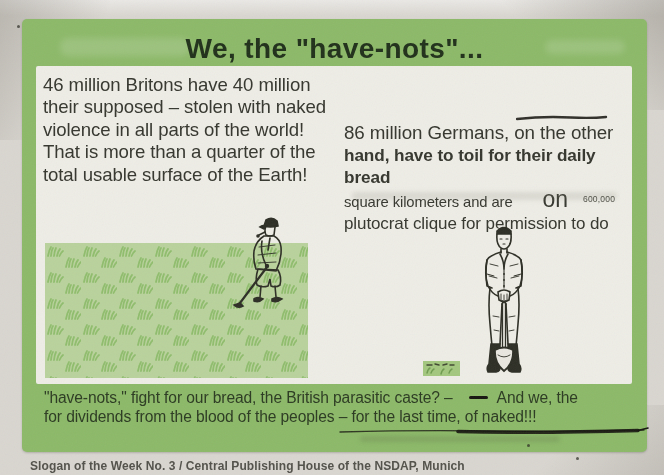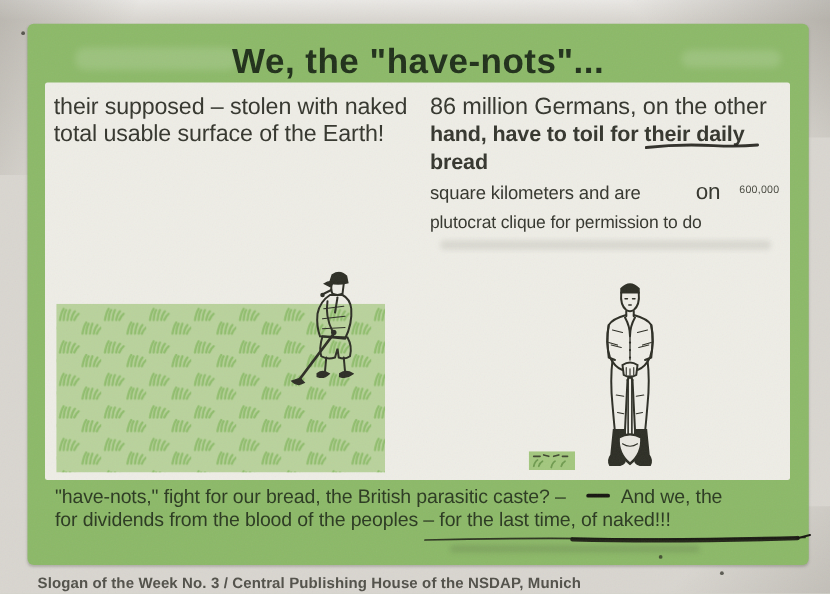--- a/index.html
+++ b/index.html
@@ -23,26 +23,26 @@
 
   .title{position:absolute;left:22px;top:33px;width:625px;text-align:center;
     font-size:28px;font-weight:700;color:#20301a;letter-spacing:0.4px;}
 
   .panel{position:absolute;left:36px;top:66px;width:596px;height:318px;
     background:#eeede6;border-radius:2px;}
 
   .col-left{position:absolute;left:43px;top:74px;width:298px;
     font-size:18.6px;line-height:22.4px;color:#35362e;letter-spacing:-0.1px;}
   .col-right{position:absolute;left:344px;top:74px;width:292px;color:#35362e;letter-spacing:-0.1px;}
-  .r1,.r4{font-size:18.8px;line-height:22px;}
+  .r1,.r4{font-size:18.8px;line-height:22px;margin-top:48px;}
   .r2{font-size:17.2px;line-height:22px;font-weight:bold;}
   .r3{font-size:14.8px;line-height:22px;}
-  .r3-on{font-size:18px;margin-left:44px;}
+  .r3-on{font-size:23px;margin-left:30px;}
   .r3-small{font-size:8.5px;color:#4a4b42;margin-left:15px;vertical-align:5px;letter-spacing:0.2px;}
-  .r5,.r6{font-size:14px;line-height:22px;}
+  .r5,.r6{font-size:17px;line-height:22px;}
 
   
   .field-svg{position:absolute;left:45px;top:243px;}
   .golfer-svg{position:absolute;left:230px;top:217px;}
   .worker-svg{position:absolute;left:474px;top:224px;}
   .patch-svg{position:absolute;left:423px;top:361px;}
 
   
   .ink-underline{position:absolute;left:516px;top:108px;width:92px;height:8px;}
   .ink-dash{display:inline-block;width:19px;height:3.5px;background:#16150f;border-radius:2px;
@@ -75,21 +75,24 @@
 
   <div class="frame"></div>
   <div class="band-smudge" style="left:60px;top:38px;width:130px;height:18px;"></div>
   <div class="band-smudge" style="left:545px;top:40px;width:80px;height:14px;"></div>
 
   <div class="title">We, the "have-nots"...</div>
 
   <div class="panel"></div>
 
   <div class="col-left">
+    <div>46 million Britons have 40 million</div>
     <div>their supposed – stolen with naked</div>
+    <div>violence in all parts of the world!</div>
+    <div>That is more than a quarter of the</div>
     <div>total usable surface of the Earth!</div>
   </div>
 
   <div class="col-right">
     <div class="r1">86 million Germans, on the other</div>
     <div class="r2">hand, have to toil for their daily bread</div>
     <div class="r3"><span>square kilometers and are</span><span class="r3-on">on</span><span class="r3-small">600,000</span></div>
     <div class="r5">plutocrat clique for permission to do</div>
   </div>
 

